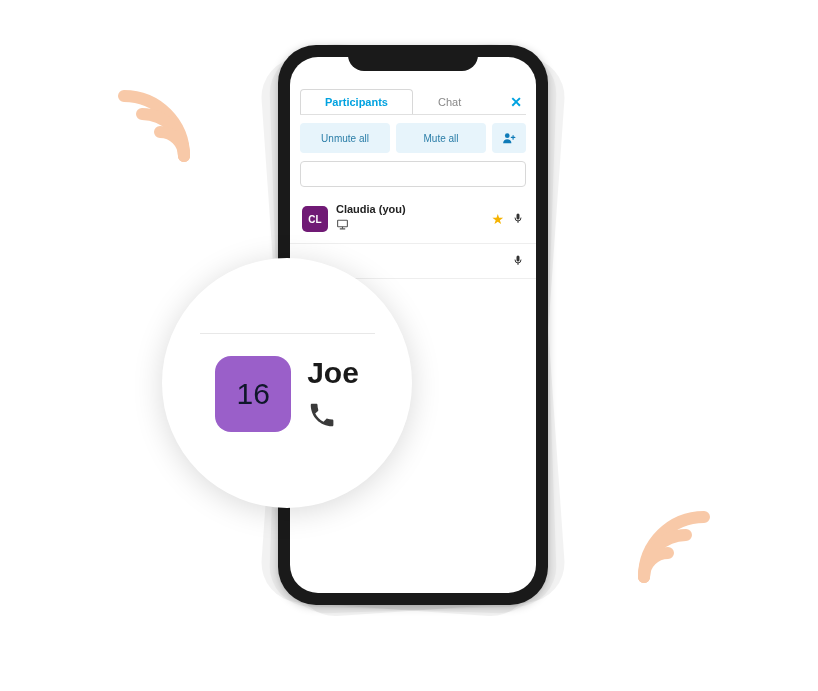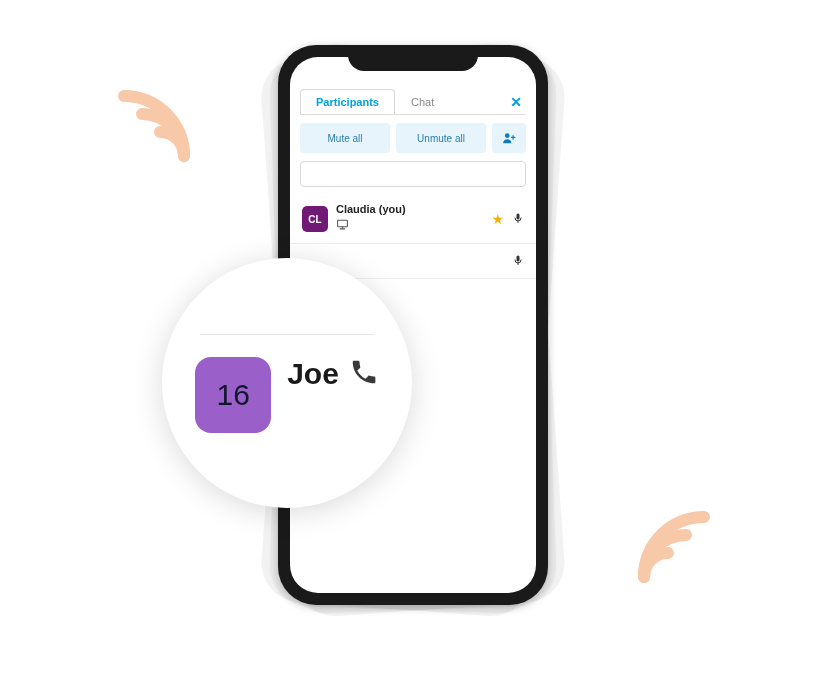--- a/index.html
+++ b/index.html
@@ -74,21 +74,21 @@
   }
   
   .tabrow {
     display: flex;
     align-items: center;
     padding: 4px 10px 0 10px;
     position: relative;
   }
   .tab {
     font-size: 11px;
-    padding: 6px 15px;
+    padding: 6px 24px;
     color: #888;
     cursor: pointer;
     border: 1px solid transparent;
     border-bottom: none;
     border-top-left-radius: 4px;
     border-top-right-radius: 4px;
   }
   .tab.active {
     color: #00a2e0;
     font-weight: 600;
@@ -231,21 +231,21 @@
     border-radius: 16px;
     display: flex;
     align-items: center;
     justify-content: center;
     color: #0f172a;
     font-size: 30px;
     font-weight: 500;
   }
   .zinfo {
     display: flex;
-    flex-direction: row;
+    flex-direction: column;
     gap: 10px;
   }
   .zname {
     font-size: 30px;
     font-weight: 700;
     color: #1a1a1a;
   }
   .zphone {
     color: #3a3a3a;
   }
@@ -286,22 +286,22 @@
     <div class="screen">
 
       <div class="tabrow">
         <div class="tab active">Participants</div>
         <div class="tab">Chat</div>
         <div class="close-x">✕</div>
       </div>
       <div class="tabborder"></div>
 
       <div class="actions">
+        <button class="btn">Unmute all</button>
         <button class="btn">Mute all</button>
-        <button class="btn">Unmute all</button>
         <button class="btn iconbtn">
           <svg width="14" height="14" viewBox="0 0 24 24" fill="currentColor">
             <circle cx="9" cy="8" r="4"></circle>
             <path d="M2 20c0-3.3 3.1-6 7-6s7 2.7 7 6v1H2v-1z"></path>
             <path d="M19 8v6M16 11h6" stroke="currentColor" stroke-width="2" stroke-linecap="round"></path>
           </svg>
         </button>
       </div>
 
       <div class="searchwrap">

